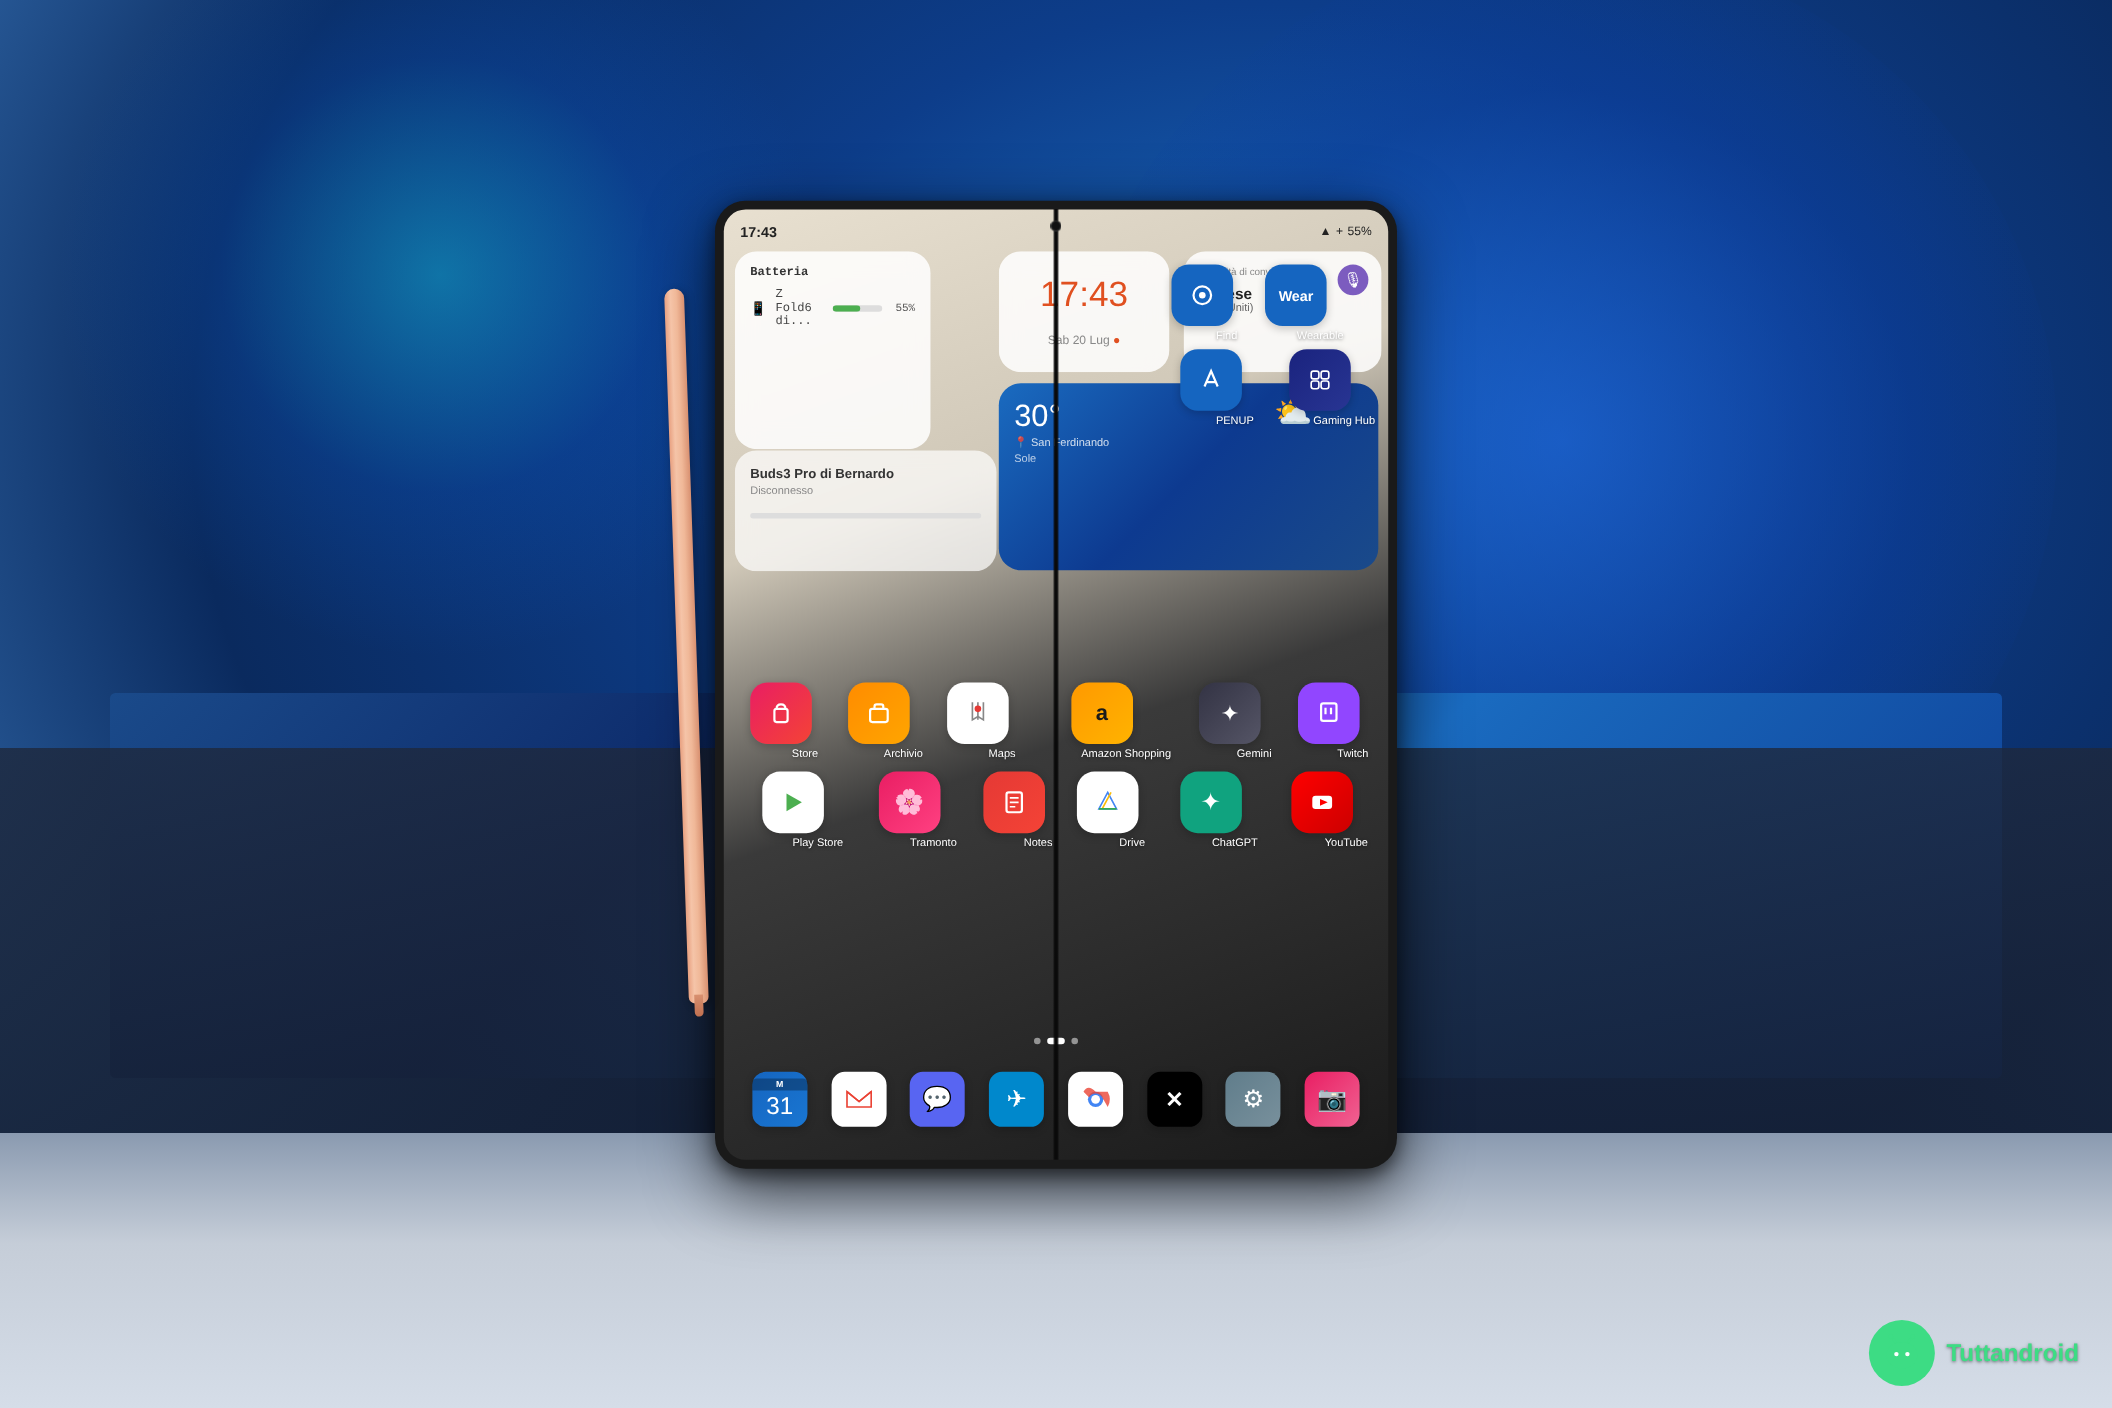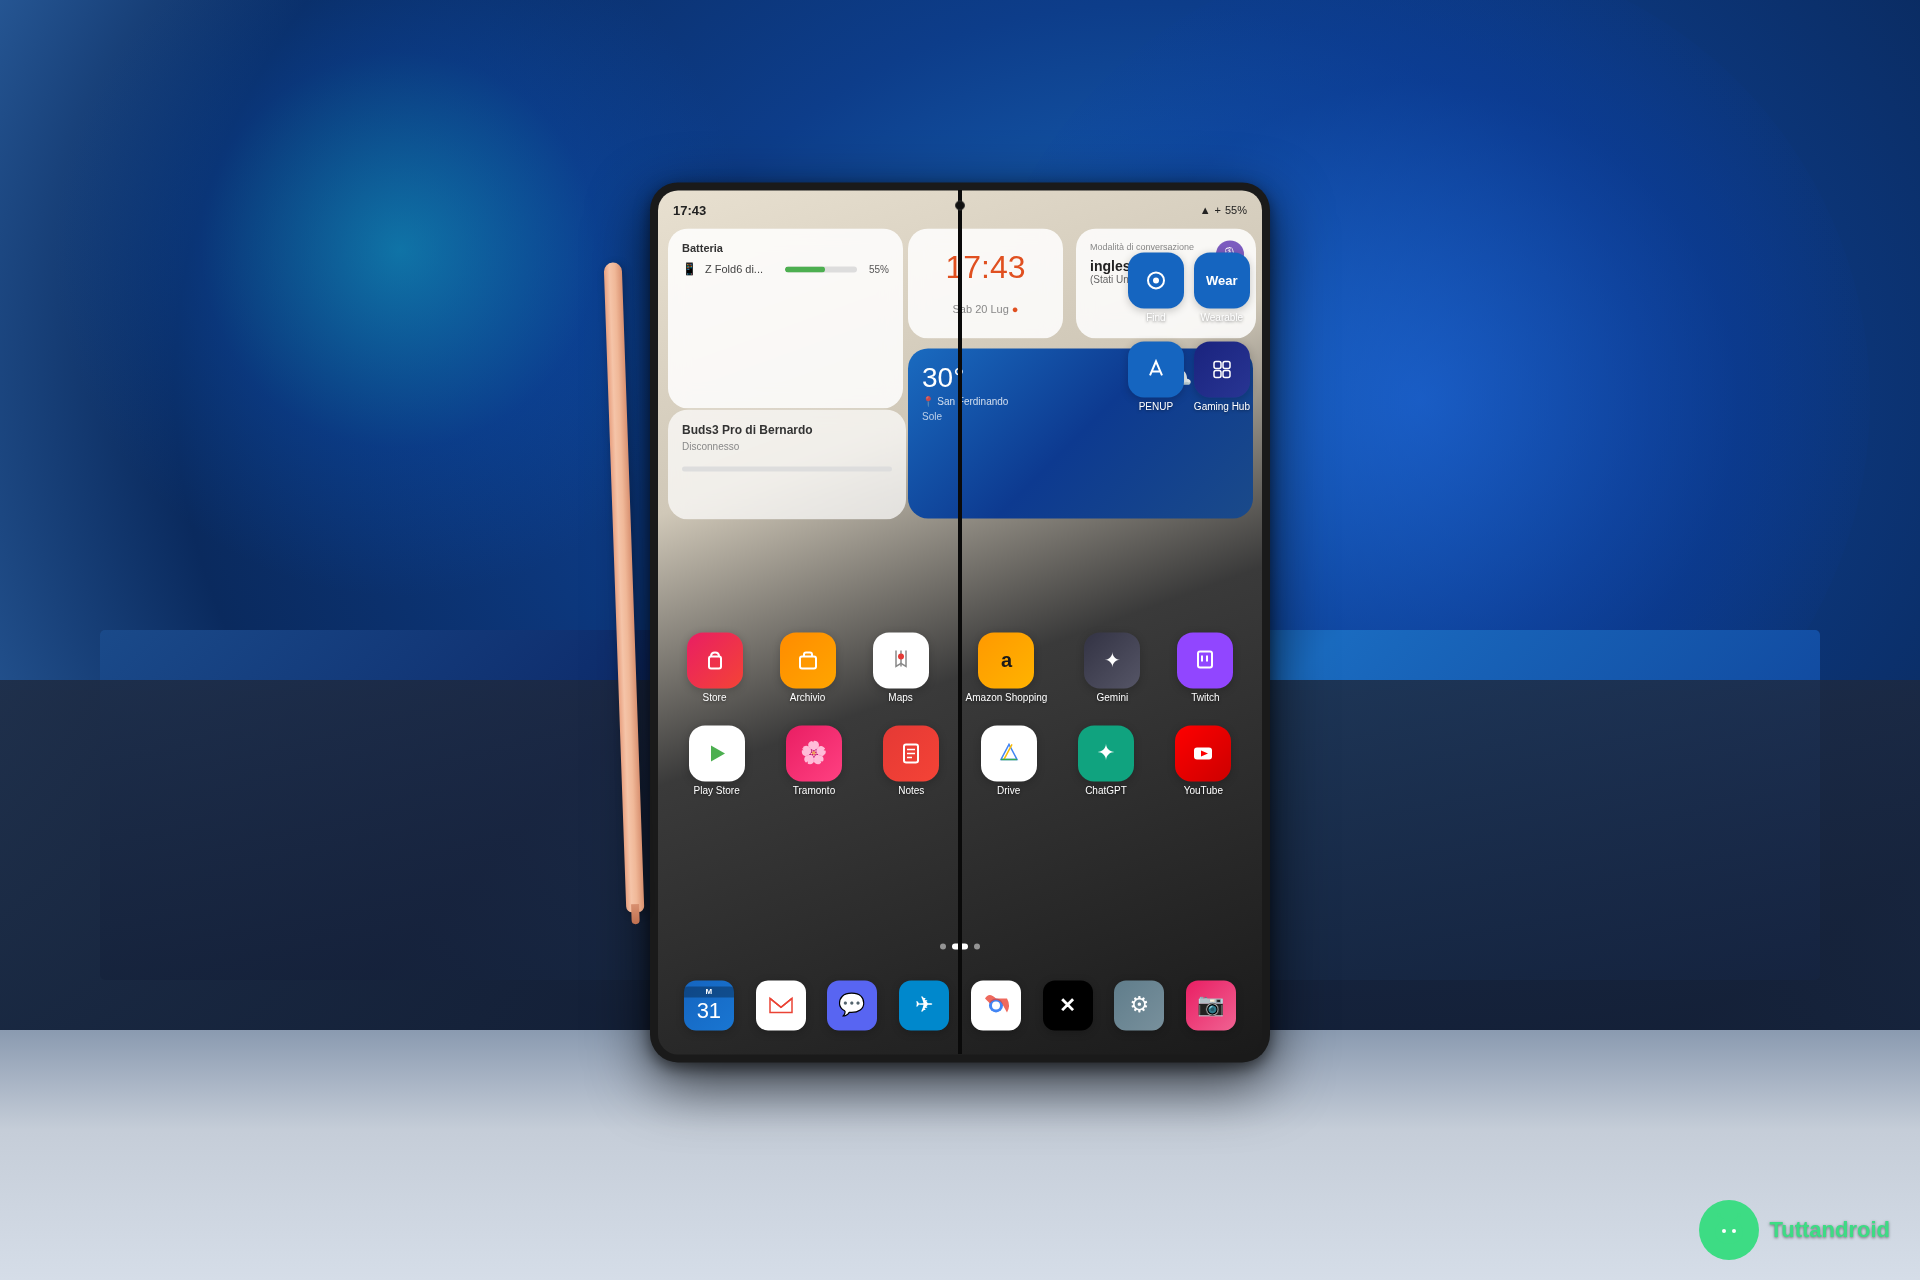--- a/index.html
+++ b/index.html
@@ -172,26 +172,27 @@
       left: 10px;
       right: 10px;
       height: 380px;
     }
 
     
     .widget-battery {
       position: absolute;
       top: 0;
       left: 0;
-      width: 235px;
+      width: 178px;
       height: 180px;
       background: rgba(255,255,255,0.85);
       border-radius: 20px;
       padding: 14px;
       backdrop-filter: blur(10px);
+      font-family: Liberation Mono, monospace;
     }
     .widget-title {
       font-size: 11px;
       font-weight: 600;
       color: #333;
       margin-bottom: 8px;
     }
     .battery-device-row {
       display: flex;
       align-items: center;
@@ -374,27 +375,27 @@
     .app-icon {
       width: 56px;
       height: 56px;
       border-radius: 16px;
       display: flex;
       align-items: center;
       justify-content: center;
       font-size: 24px;
       color: white;
       box-shadow: 0 2px 8px rgba(0,0,0,0.2);
-      margin-top: 12px;
     }
     .app-label {
       font-size: 10px;
       color: white;
       text-align: center;
       text-shadow: 0 1px 3px rgba(0,0,0,0.5);
+      margin-left: 44px;
     }
 
     
     .apps-grid {
       position: absolute;
       top: 430px;
       left: 10px;
       right: 10px;
     }
     .apps-row {

